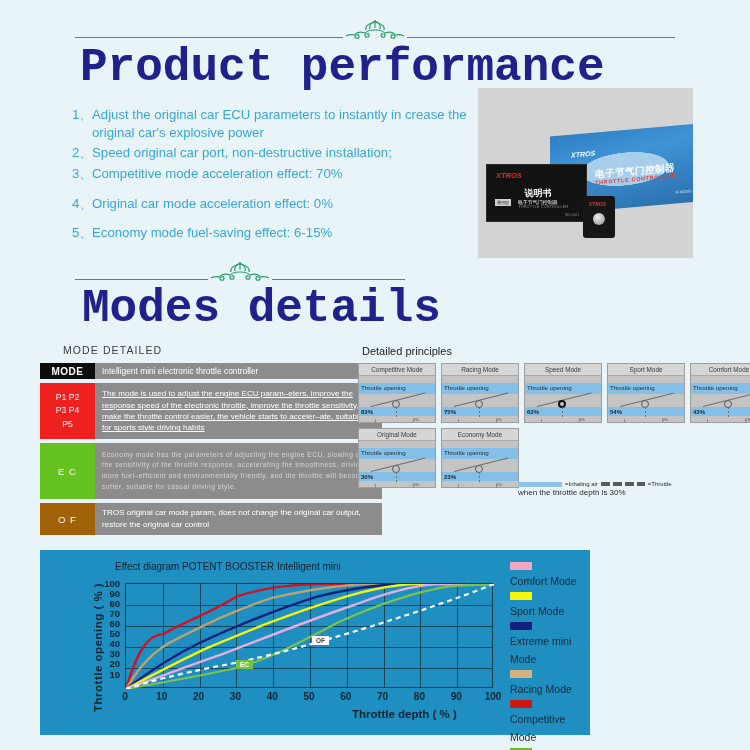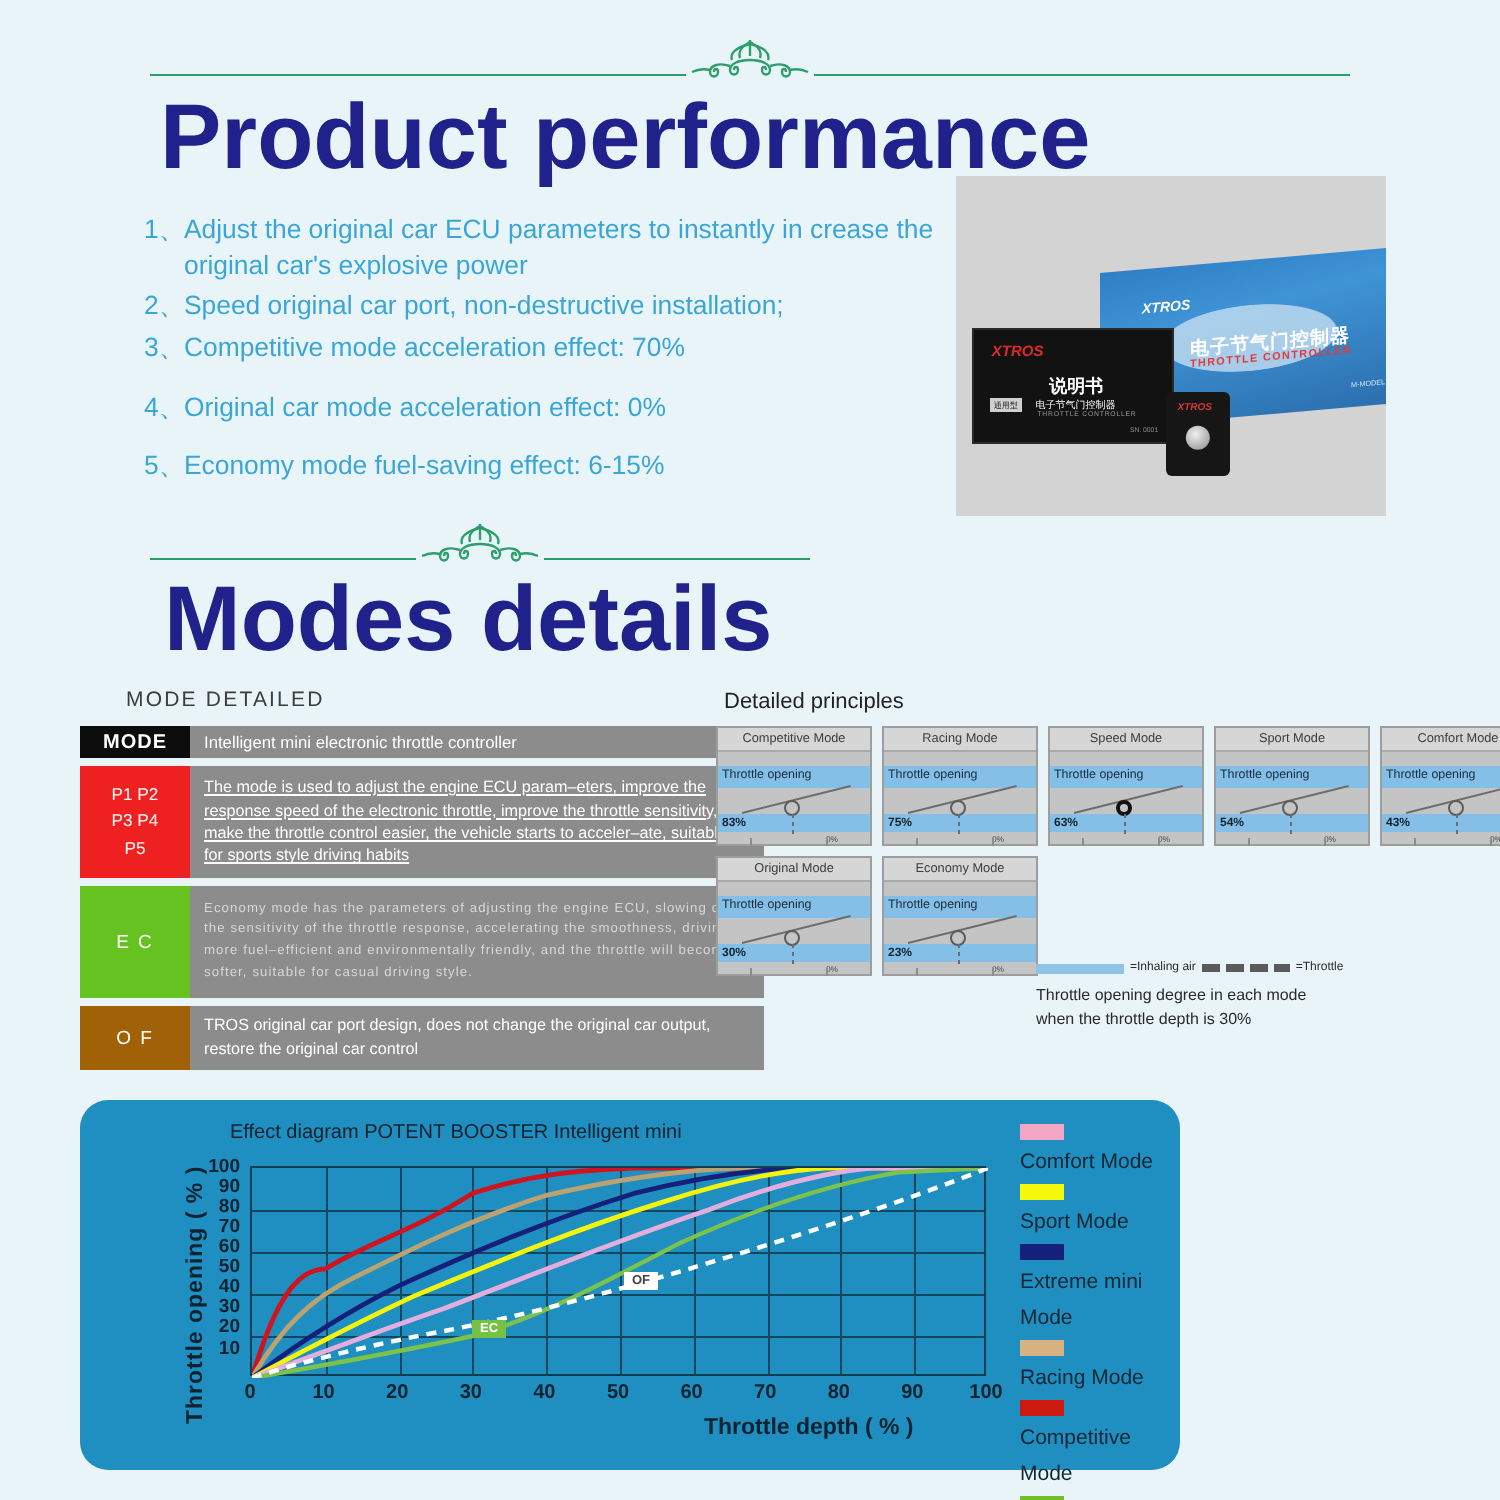--- a/index.html
+++ b/index.html
@@ -12,21 +12,21 @@
   .page{position:absolute;inset:0;}
 
   
   .divider{position:absolute;display:flex;align-items:center;justify-content:center;}
   .divider .ln{flex:1;height:1px;background:#2e9e6b;}
   .divider .orn{width:64px;height:26px;flex:none;position:relative;top:-7px;}
 
   
   .h1{
     position:absolute;
-    font-family:Liberation Sans, sans-serif;
+    font-family:Liberation Mono, monospace;
     font-weight:bold;color:#21218c;
     letter-spacing:0px;line-height:1;
   }
 
   
   .bullets{position:absolute;color:#3aa6d8;font-size:13.2px;line-height:1.34;}
   .bullets .row{display:flex;margin-bottom:3px;}
   .bullets .num{width:20px;flex:none;}
   .bullets .txt{flex:1;}
   .bullets .gap{height:9px;}
@@ -250,21 +250,21 @@
       <div class="mdesc" style="height:56px;">
         <p style="font-size:6.6px;line-height:1.62;letter-spacing:.55px;color:#d7d7d7;">Economy mode has the parameters of adjusting the engine ECU, slowing down the sensitivity of the throttle response, accelerating the smoothness, driving more fuel–efficient and environmentally friendly, and the throttle will become softer, suitable for casual driving style.</p>
       </div>
     </div>
 
     <div class="mrow">
       <div class="mlabel" style="width:55px;height:32px;background:#a16207;font-size:9.5px;letter-spacing:1px;">
         <span>O F</span>
       </div>
       <div class="mdesc" style="height:32px;">
-        <p style="font-size:8.1px;line-height:1.45;">TROS   original car port design, does not change the original car output, restore the original car control</p>
+        <p style="font-size:8.1px;line-height:1.45;">TROS   original car mode param, does not change the original car output, restore the original car control</p>
       </div>
     </div>
   </div>
 
   <div class="subhd" style="left:362px;top:345px;font-size:11px;letter-spacing:0;color:#222;">Detailed principles</div>
 
   <div class="cards" style="left:358px;top:363px;">
 
     <div class="crow">
       <div class="card">
@@ -378,25 +378,24 @@
     </div>
   </div>
 
   <div class="cardlegend" style="left:518px;top:481px;width:200px;">
     <div class="ln1">
       <span class="sw"></span>
       <span>=Inhaling air</span>
       <span class="dash"></span>
       <span>=Throttle</span>
     </div>
-    <div class="cap">Throttle opening degree in each mode</div>
     <div class="cap" style="margin-top:0;">when the throttle depth is 30%</div>
   </div>
 
-  <div class="chart" style="left:40px;top:550px;width:550px;height:185px;border-radius:14px;">
+  <div class="chart" style="left:40px;top:550px;width:550px;height:185px;">
 
     <div class="ctitle2" style="left:75px;top:11px;">Effect diagram  POTENT BOOSTER  Intelligent mini</div>
 
     <div class="ylab" style="left:52px;top:30px;height:132px;">Throttle opening ( % )</div>
 
     <div class="plot" style="left:85px;top:33px;width:368px;height:105px;">
       <div class="grid">
         <div class="gv" style="left:36.8px;"></div>
         <div class="gv" style="left:73.6px;"></div>
         <div class="gv" style="left:110.4px;"></div>

